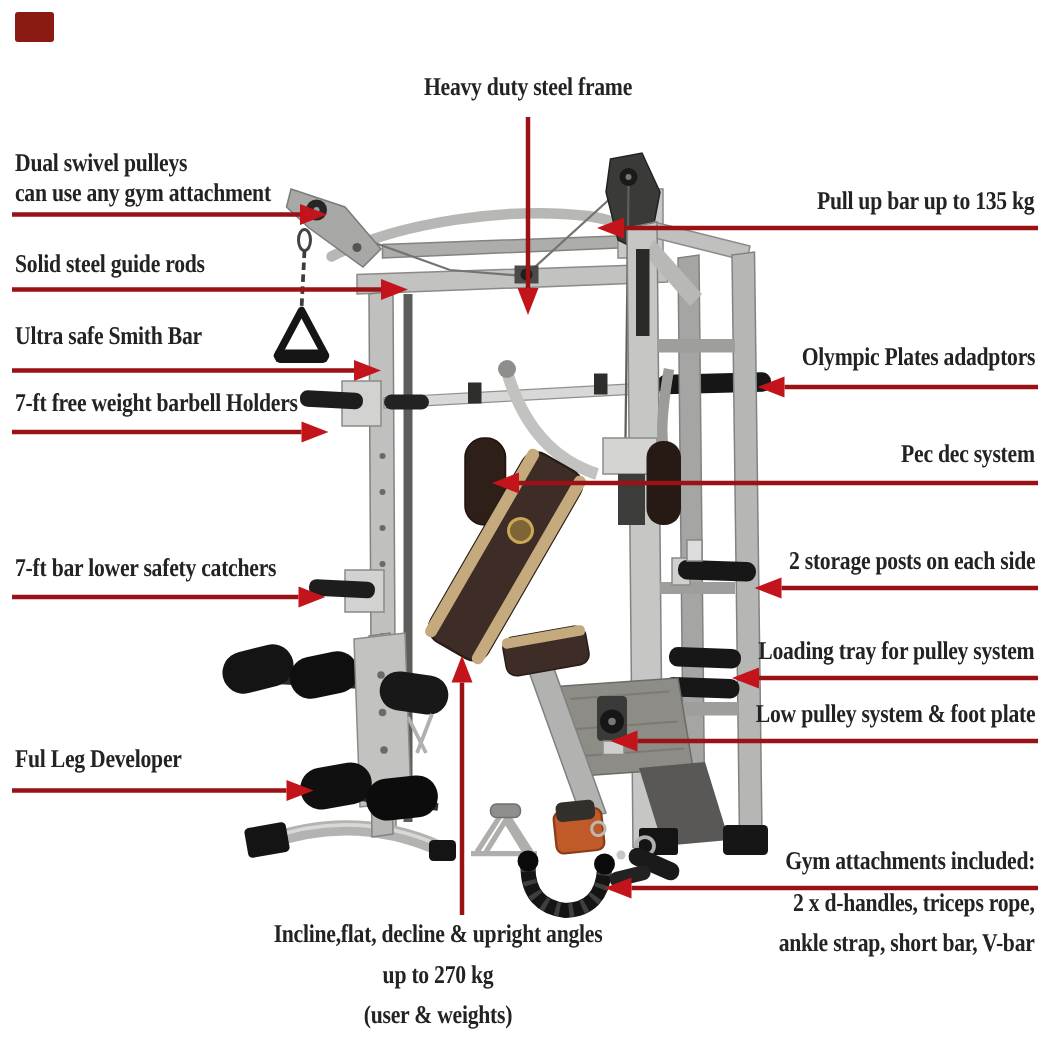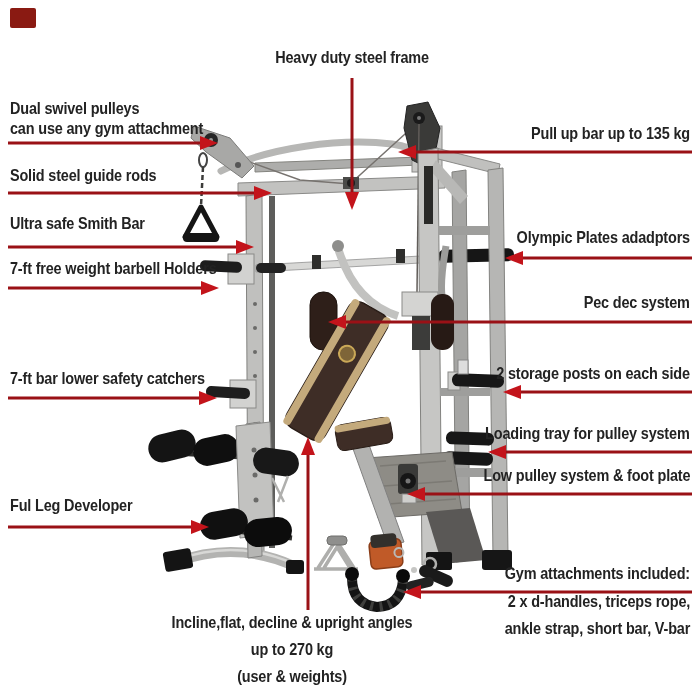--- a/index.html
+++ b/index.html
@@ -1,17 +1,17 @@
 <!DOCTYPE html>
 <html><head>
 <meta charset="utf-8">
 <style>
   html,body{margin:0;padding:0;background:#fff;}
   .stage{position:relative;width:700px;height:700px;background:#fff;overflow:hidden;
-         font-family:Liberation Sans, sans-serif;}
+         font-family:Liberation Serif, serif;}
   .machine-svg{position:absolute;left:0;top:0;width:700px;height:700px;}
   .corner-mark{position:absolute;left:10px;top:8px;width:26px;height:20px;background:#8a1a12;border-radius:2px;}
   .lbl{position:absolute;font-weight:700;font-size:17px;line-height:20px;color:#232323;
        letter-spacing:-0.2px;white-space:nowrap;transform:scaleX(0.85);}
   .lbl.l{left:10px;transform-origin:0 0;text-align:left;}
   .lbl.r{right:10px;transform-origin:100% 0;text-align:right;}
   .lbl.c{text-align:center;transform-origin:50% 0;}
   .lh27{line-height:27px;}
 </style>
 </head>

